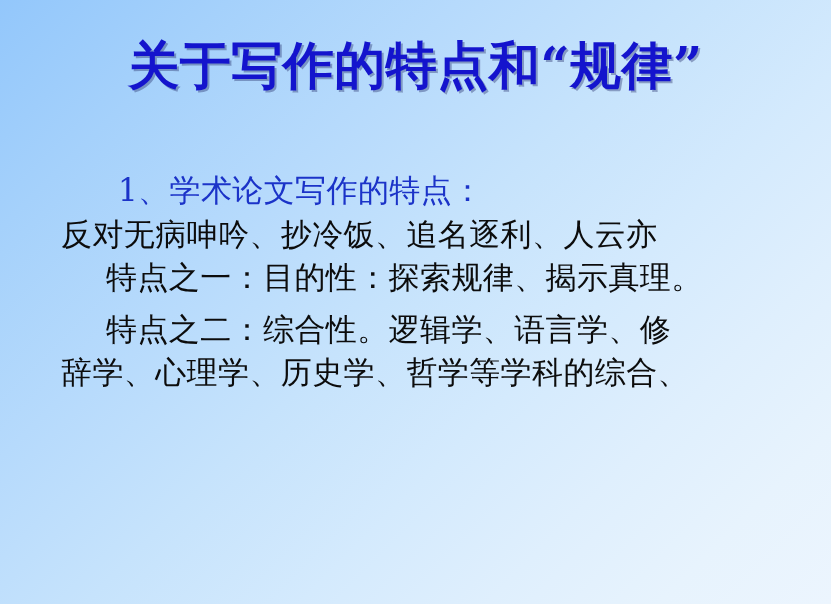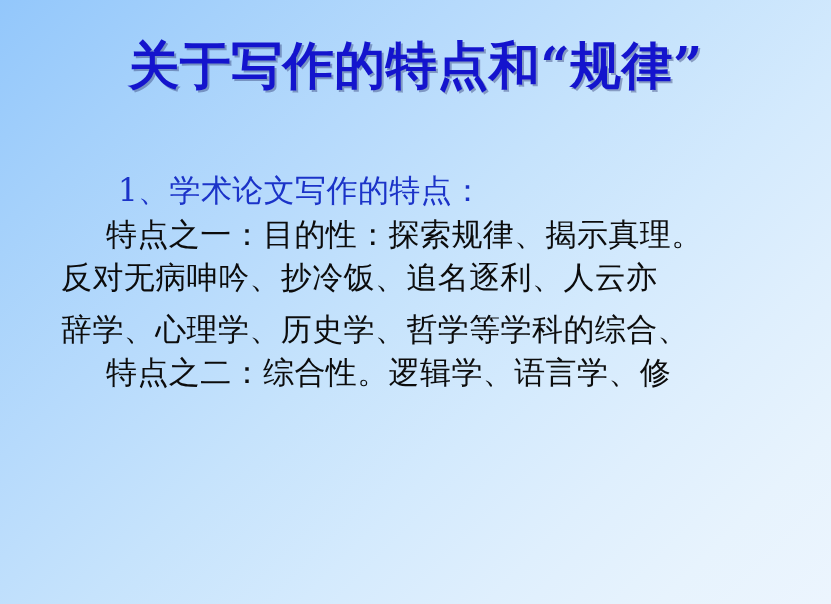--- a/index.html
+++ b/index.html
@@ -93,25 +93,25 @@
 
 <div id="slide">
 
   <div id="slide-title">关于写作的特点和“规律”</div>
 
   <div id="body-block">
 
     <div class="line heading-line">1、学术论文写作的特点：</div>
 
     <div>
+      <div class="line body-line">反对无病呻吟、抄冷饭、追名逐利、人云亦</div>
       <div class="line body-line indent">特点之一：目的性：探索规律、揭示真理。</div>
-      <div class="line body-line">反对无病呻吟、抄冷饭、追名逐利、人云亦</div>
     </div>
 
     <div class="gap-small"></div>
 
     <div>
+      <div class="line body-line indent">特点之二：综合性。逻辑学、语言学、修</div>
       <div class="line body-line">辞学、心理学、历史学、哲学等学科的综合、</div>
-      <div class="line body-line indent">特点之二：综合性。逻辑学、语言学、修</div>
     </div>
 
   </div>
 </div>
 
 </body></html>

